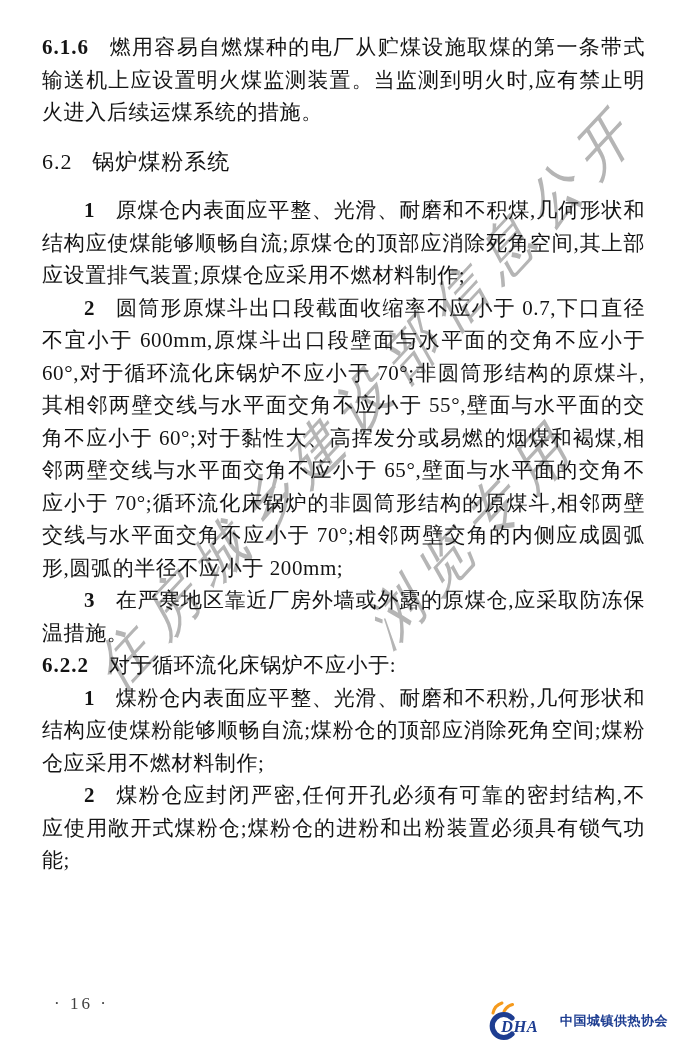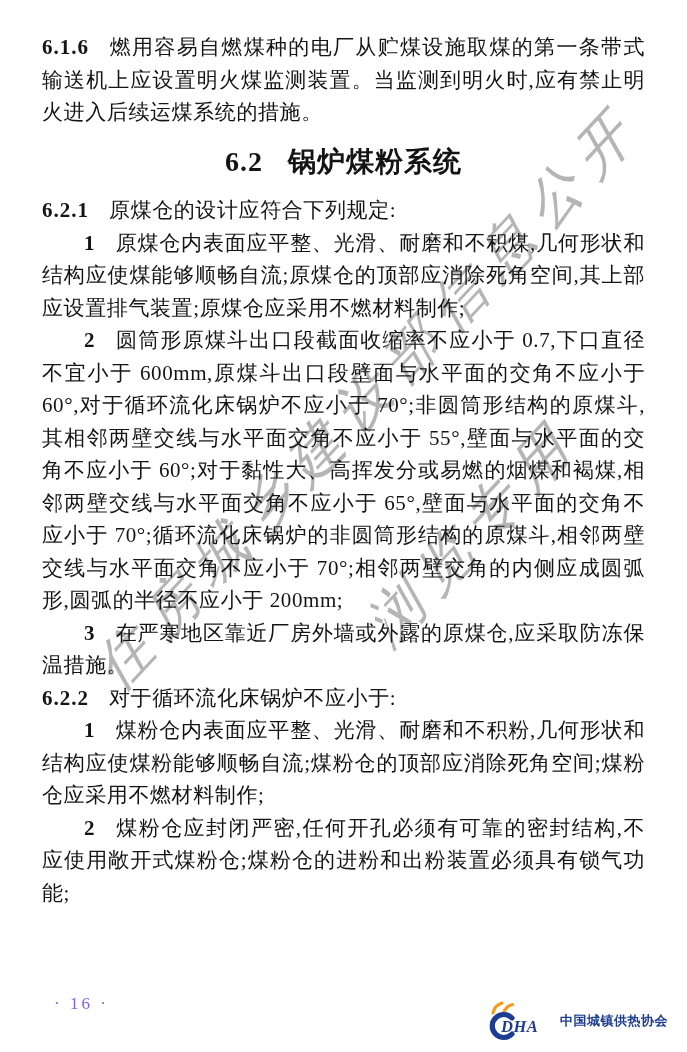--- a/index.html
+++ b/index.html
@@ -48,40 +48,39 @@
     font-size:21px;
     line-height:32.5px;
     letter-spacing:0.6px;
     text-align:justify;
     text-justify:inter-character;
   }
   .para{margin:0;}
   .para .num{font-weight:bold;margin-right:0.95em;letter-spacing:1px;}
   .item{text-indent:2em;}
   .heading{
-    text-align:center;
     font-family:"Liberation Sans","DejaVu Sans",sans-serif;
-    font-size:28px;
-    font-weight:bold;
+    font-size:22px;
+    font-weight:normal;
     letter-spacing:1px;
     margin:17px 0 16px 0;
     text-indent:0;
   }
   .heading .num{
     font-family:"Liberation Serif","DejaVu Serif",serif;
     margin-right:0.9em;
   }
   
   .pageno{
     position:absolute;
     left:54px;top:994px;
     z-index:2;
     font-size:17px;
     letter-spacing:3px;
-    color:#8b5cf6;
+    color:#404040;
   }
   .logo{
     position:absolute;
     right:19px;top:1001px;
     z-index:2;
     display:flex;
     align-items:center;
     gap:15px;
   }
   .logo-cn{
@@ -104,23 +103,20 @@
   <main class="content">
 
     <p class="para section">
       <span class="num">6.1.6</span><span>燃用容易自燃煤种的电厂从贮煤设施取煤的第一条带式输送机上应设置明火煤监测装置。当监测到明火时,应有禁止明火进入后续运煤系统的措施。</span>
     </p>
 
     <h2 class="heading">
       <span class="num">6.2</span><span>锅炉煤粉系统</span>
     </h2>
 
-    <p class="para section">
-      <span class="num">6.2.1</span><span>原煤仓的设计应符合下列规定:</span>
-    </p>
 
     <p class="para item">
       <span class="num">1</span><span>原煤仓内表面应平整、光滑、耐磨和不积煤,几何形状和结构应使煤能够顺畅自流;原煤仓的顶部应消除死角空间,其上部应设置排气装置;原煤仓应采用不燃材料制作;</span>
     </p>
 
     <p class="para item">
       <span class="num">2</span><span>圆筒形原煤斗出口段截面收缩率不应小于 0.7,下口直径不宜小于 600mm,原煤斗出口段壁面与水平面的交角不应小于 60°,对于循环流化床锅炉不应小于 70°;非圆筒形结构的原煤斗,其相邻两壁交线与水平面交角不应小于 55°,壁面与水平面的交角不应小于 60°;对于黏性大、高挥发分或易燃的烟煤和褐煤,相邻两壁交线与水平面交角不应小于 65°,壁面与水平面的交角不应小于 70°;循环流化床锅炉的非圆筒形结构的原煤斗,相邻两壁交线与水平面交角不应小于 70°;相邻两壁交角的内侧应成圆弧形,圆弧的半径不应小于 200mm;</span>
     </p>
 
     <p class="para item">

